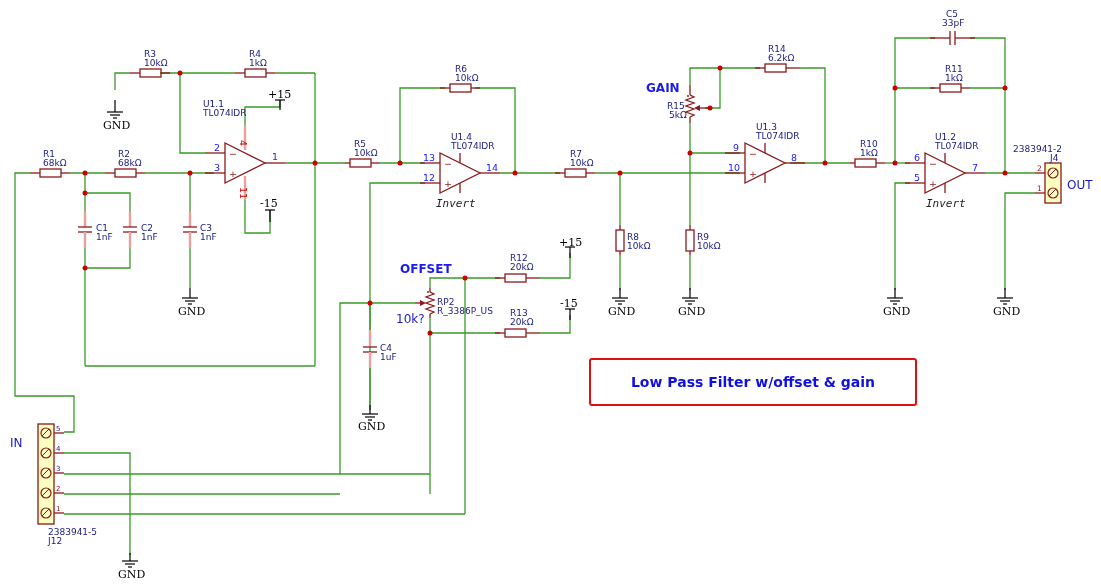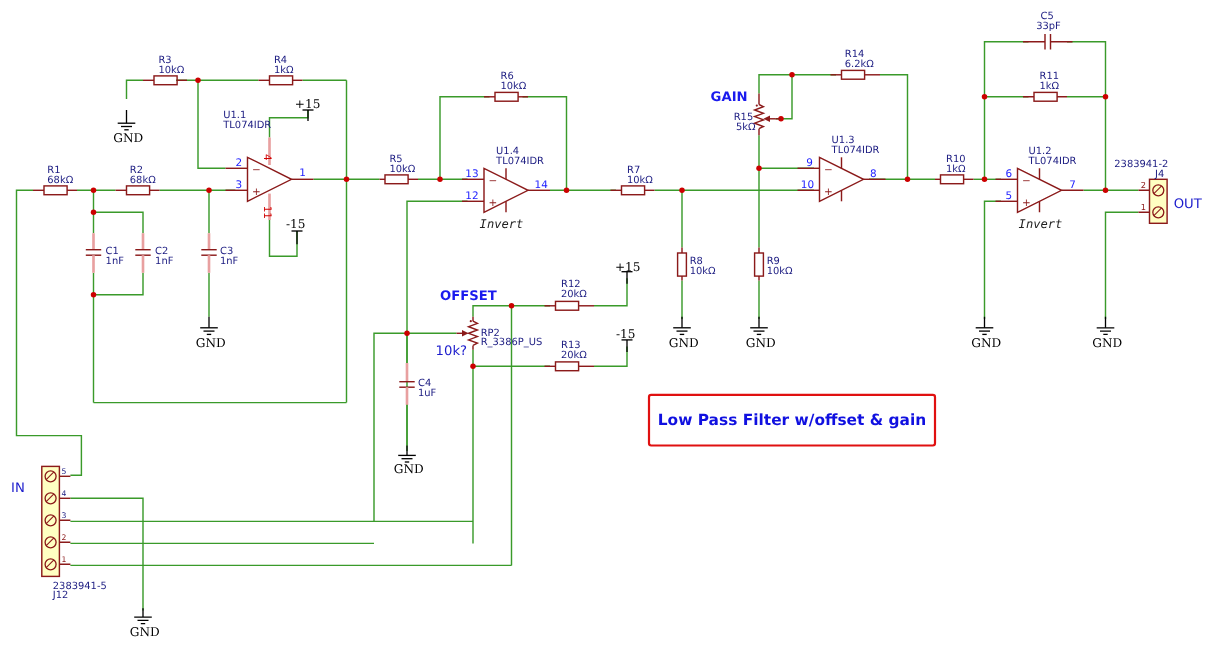--- a/index.html
+++ b/index.html
@@ -12,21 +12,21 @@
   .partfill{stroke:#8b1a1a;stroke-width:1.3;fill:#ffffc2;}
   .gndsym{stroke:#000;stroke-width:1.2;fill:none;}
   .dot{fill:#cc0000;}
   .ref{font-family:"DejaVu Sans",sans-serif;font-size:9px;fill:#1a1a80;}
   .pinnum{font-family:"DejaVu Sans",sans-serif;font-size:9.5px;fill:#1a1aff;}
   .pinnumred{font-family:"DejaVu Sans",sans-serif;font-size:9.5px;fill:#d00000;}
   .pwr{font-family:"DejaVu Serif",serif;font-size:11px;fill:#000;}
   .big{font-family:"DejaVu Sans",sans-serif;font-size:12px;font-weight:bold;fill:#1a1aee;}
   .netlabel{font-family:"DejaVu Sans",sans-serif;font-size:12px;fill:#1a1acc;}
   .italic{font-family:"DejaVu Sans Mono",monospace;font-size:11px;font-style:italic;fill:#222;}
-  .title-box{position:absolute;left:589px;top:358px;width:262px;height:48px;border:2px solid #e01010;border-radius:3px;box-sizing:border-box;display:flex;align-items:center;justify-content:center;}
+  .title-box{position:absolute;left:589px;top:358px;width:328px;height:48px;border:2px solid #e01010;border-radius:3px;box-sizing:border-box;display:flex;align-items:center;justify-content:center;}
   .title-text{font-family:"DejaVu Sans",sans-serif;font-size:14px;font-weight:bold;color:#1010e0;}
 </style>
 </head>
 <body>
 
 <svg width="1101" height="587" viewBox="0 0 1101 587">
 
   <g>
 
     <polyline class="wire" points="64,432 74,432 74,396 15,396 15,173 30,173"></polyline>

